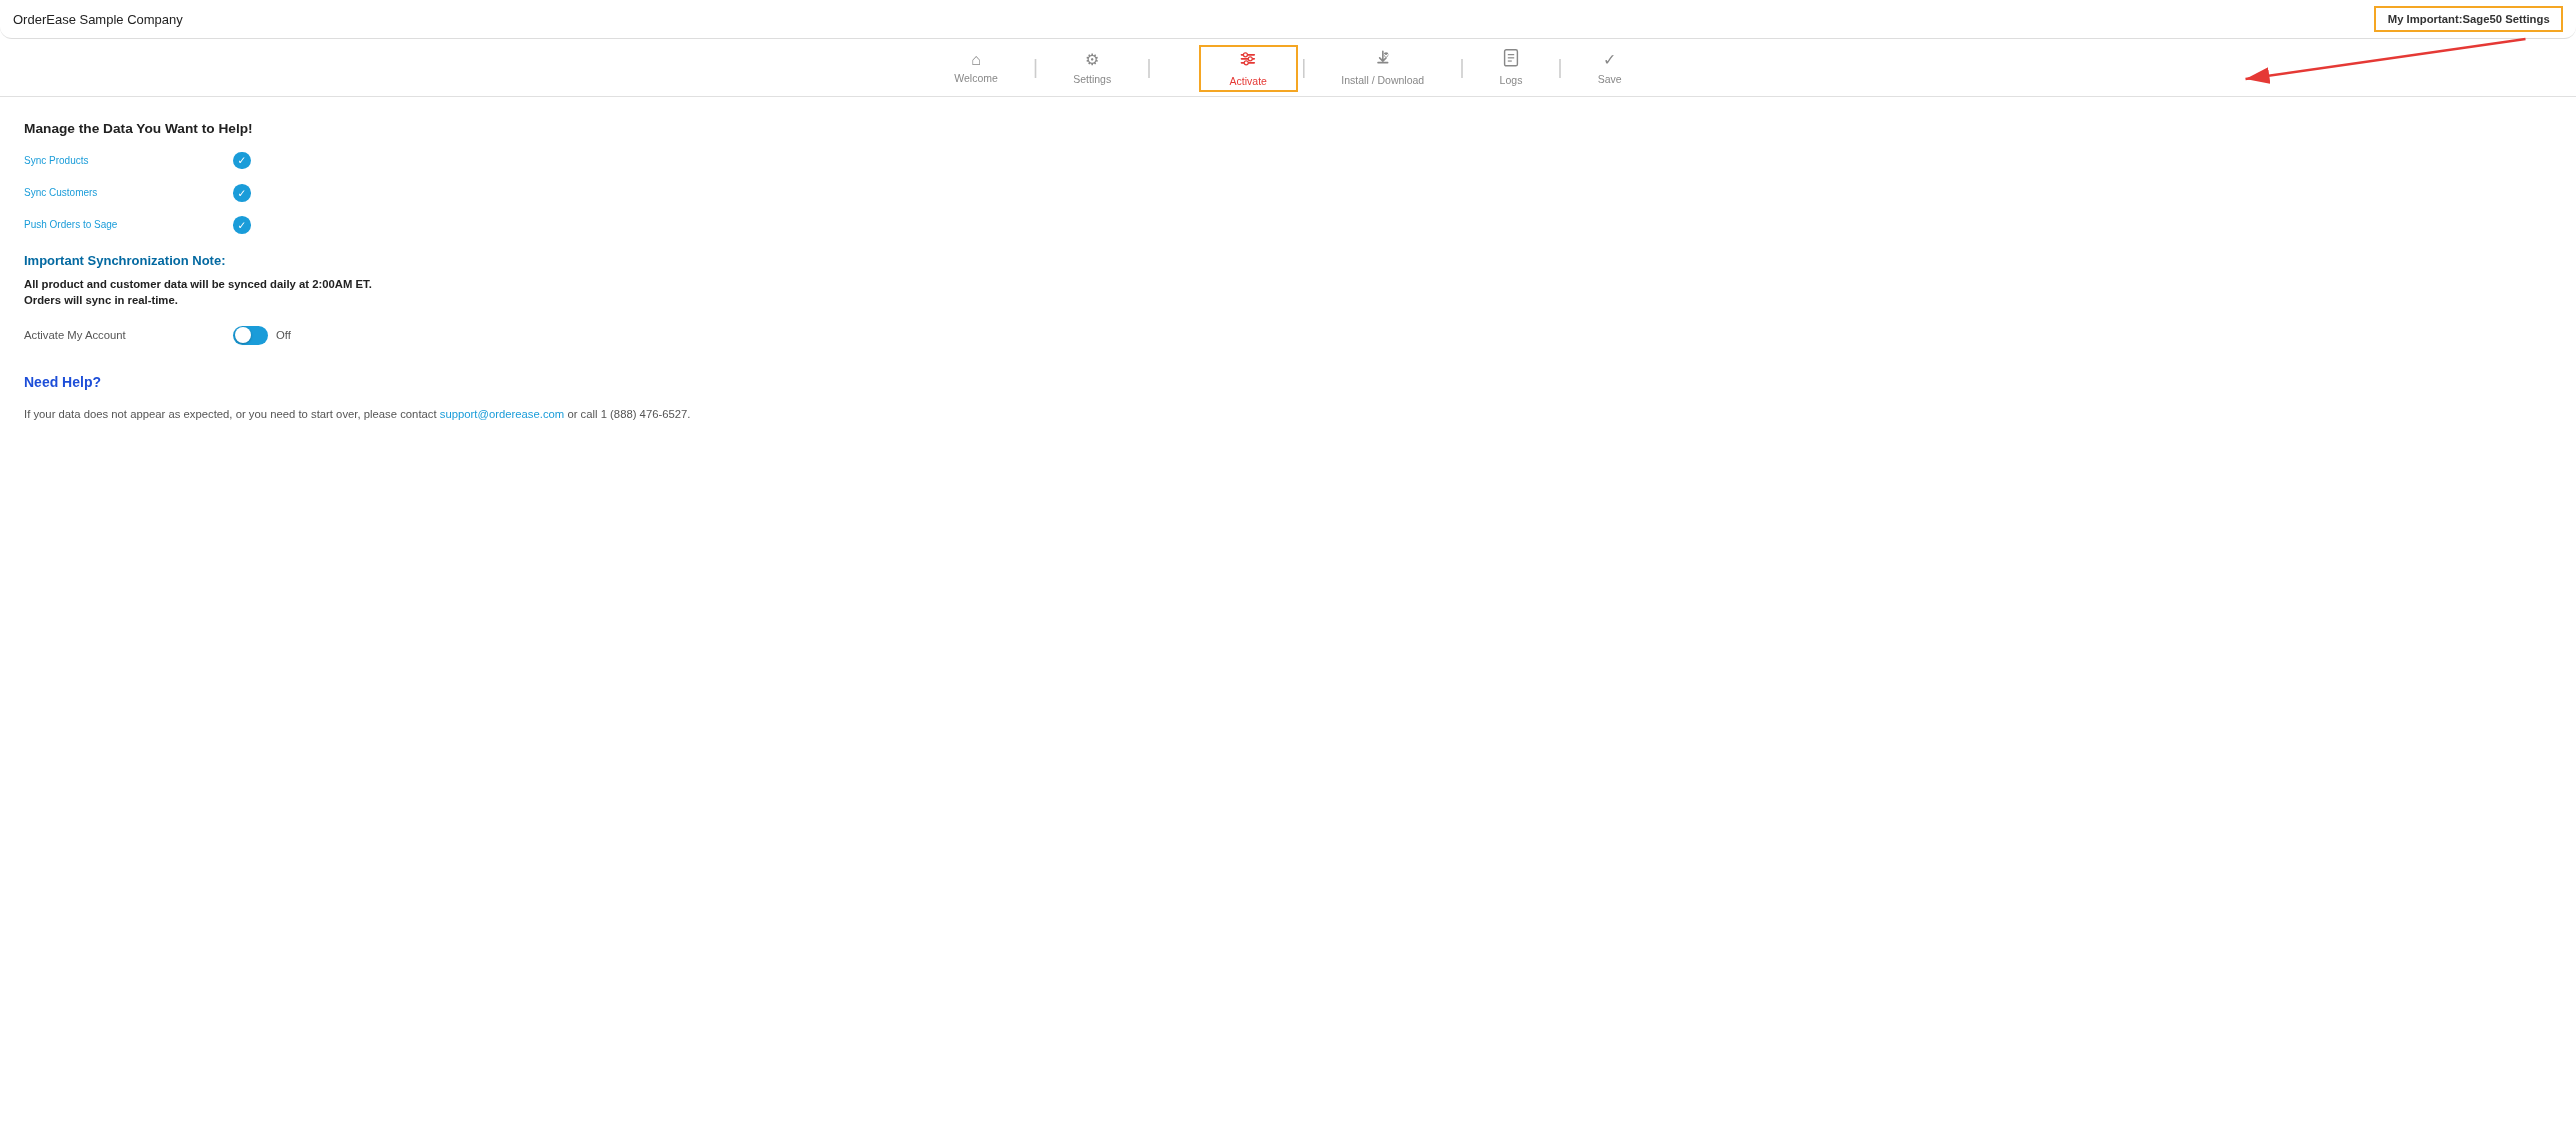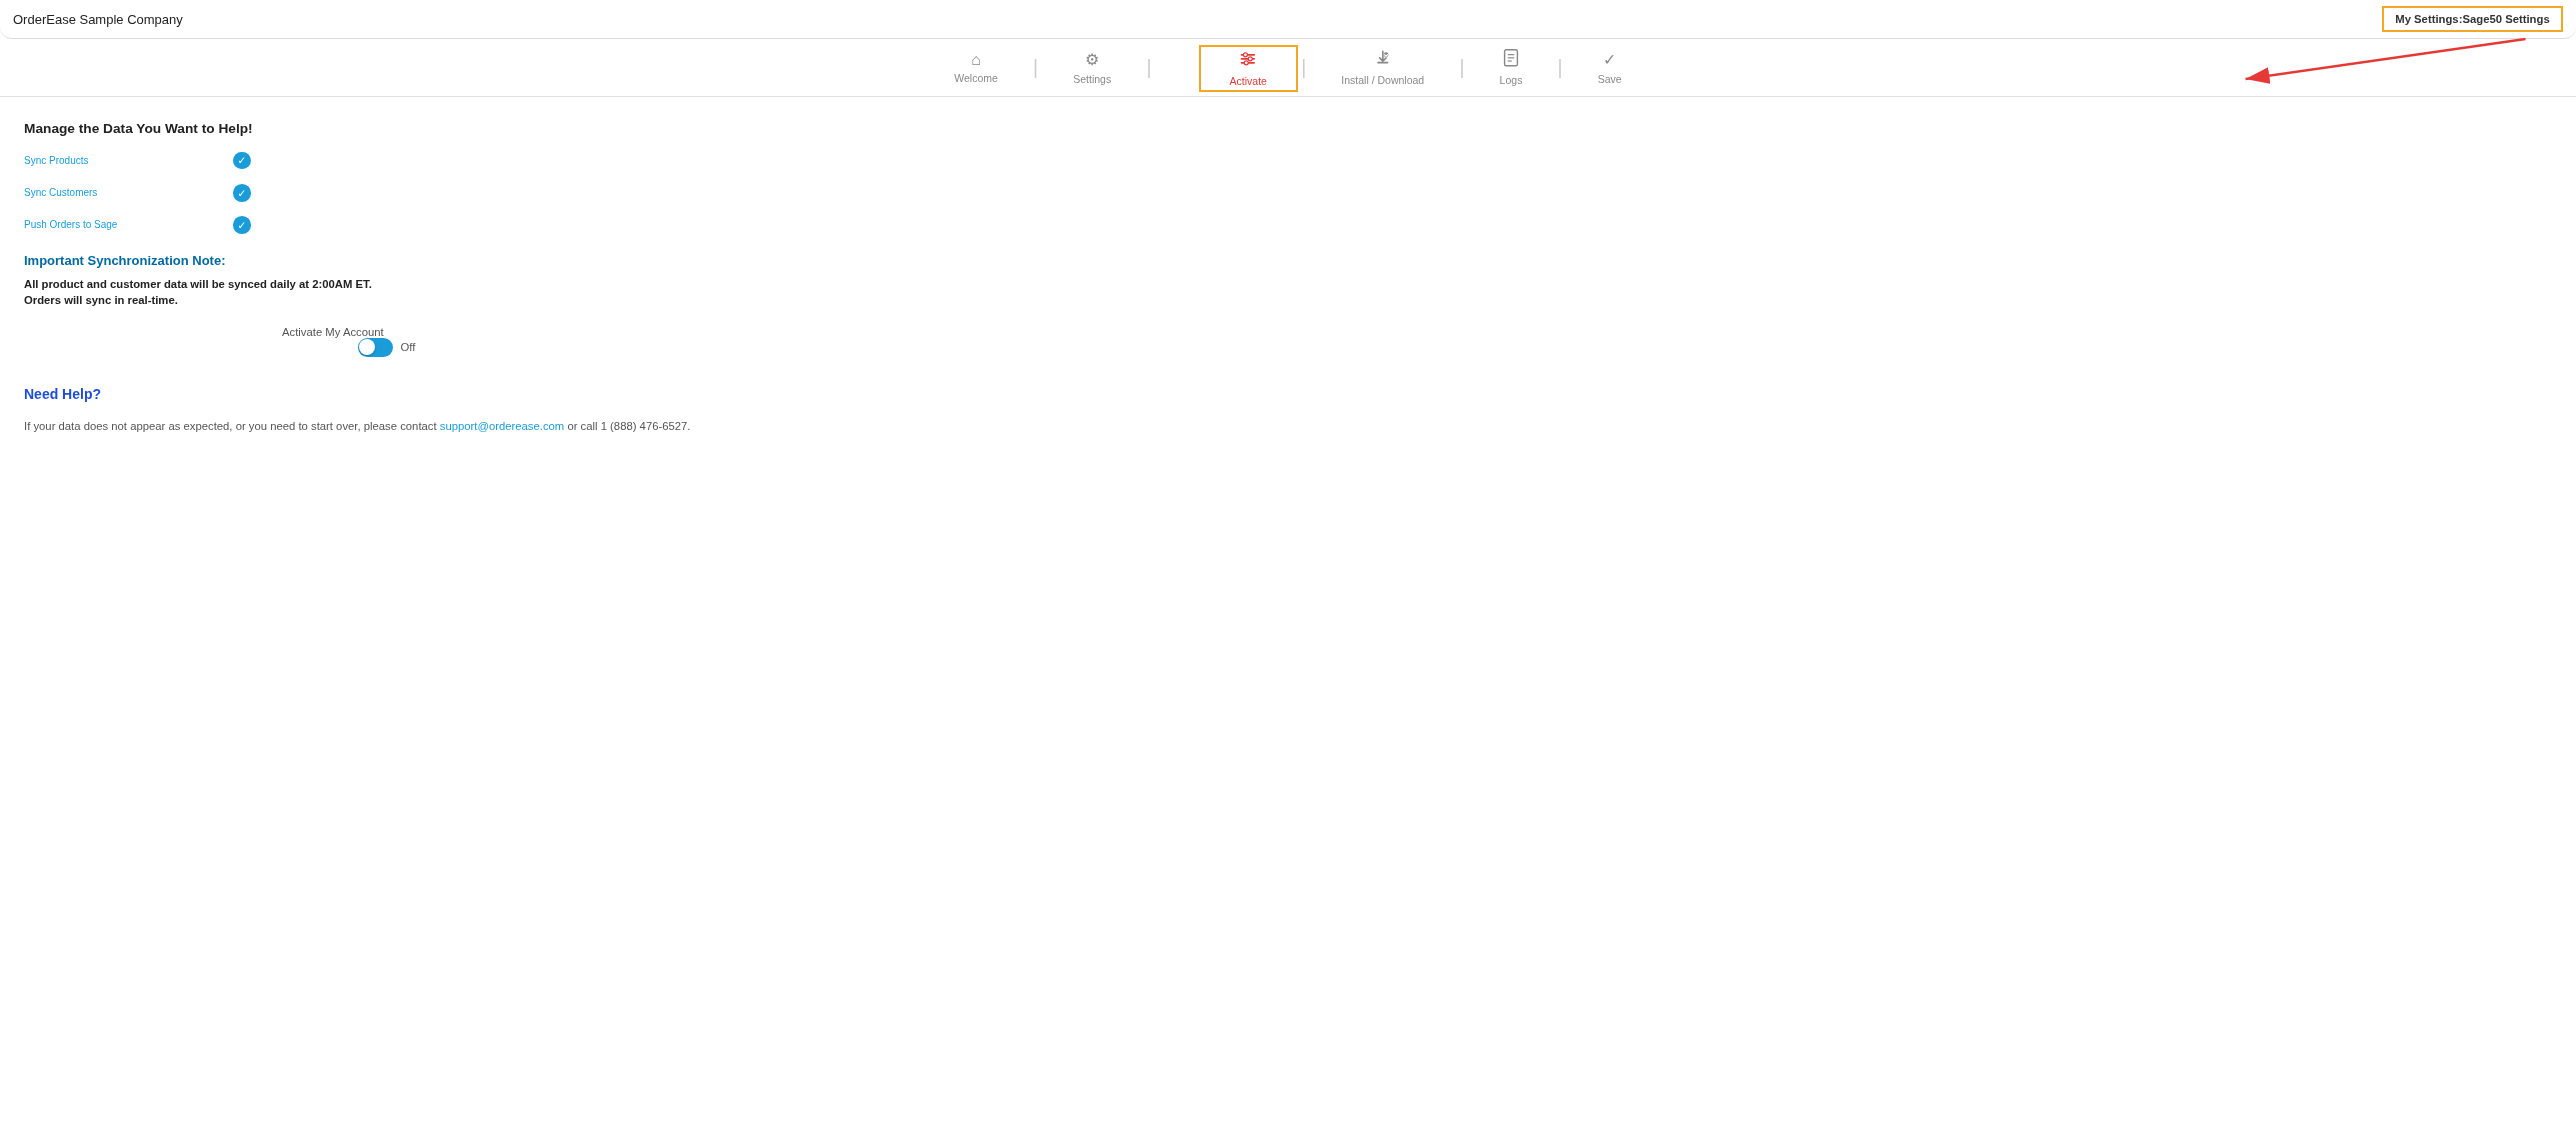--- a/index.html
+++ b/index.html
@@ -134,21 +134,20 @@
       font-weight: bold;
       color: #222;
       font-size: 11.3px;
       margin-bottom: 4.8px;
     }
 
     .activate-row {
       display: flex;
       align-items: center;
       margin-top: 19.3px;
-      flex-direction: column;
     }
     .activate-label {
       color: #555;
       font-size: 11.3px;
       min-width: 161px;
     }
     .toggle-container {
       display: flex;
       align-items: center;
       margin-left: 48px;
@@ -193,21 +192,21 @@
       color: #1a9cd9;
       text-decoration: none;
     }
   </style>
 </head>
 <body>
 
 <div class="top-bar">
   <span class="company-name">OrderEase Sample Company</span>
   <div class="my-settings-badge">
-    <span class="label">My Settings:</span><span>Sage50 Settings</span>
+    <span class="label">My Important:</span><span>Sage50 Settings</span>
   </div>
 </div>
 
 <div class="nav-wrapper">
   <div class="nav-bar">
     <div class="nav-item">
       <span class="nav-icon">⌂</span>
       <span>Welcome</span>
     </div>
     <span class="nav-separator">|</span>

